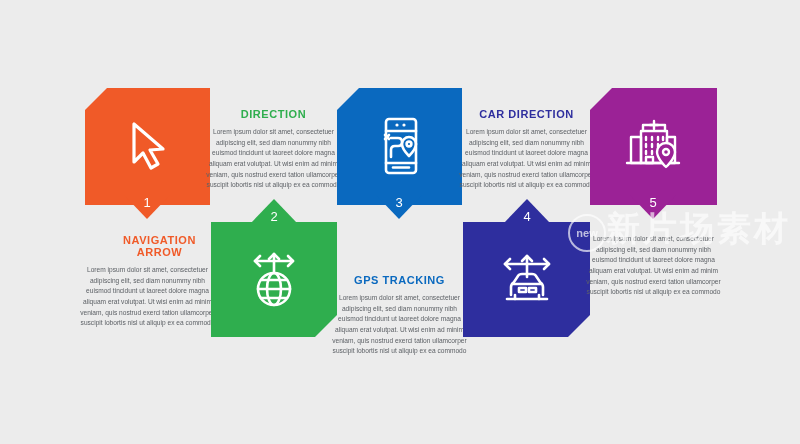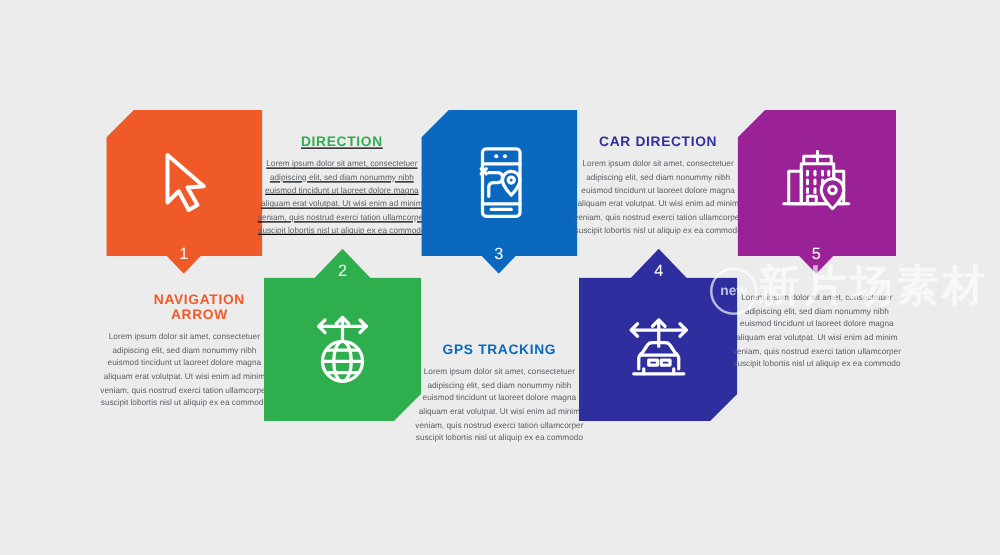--- a/index.html
+++ b/index.html
@@ -113,21 +113,21 @@
   </div>
   <div class="tab down" style="left:124px;top:195px;">
     <div class="tri" style="background:#f05a28;"></div>
     <span class="num">1</span>
   </div>
   <div class="txt" style="left:80px;top:234px;width:135px;">
     <h3 style="color:#f05a28;margin-left:24px;">NAVIGATION ARROW</h3>
     <p>Lorem ipsum dolor sit amet, consectetuer adipiscing elit, sed diam nonummy nibh euismod tincidunt ut laoreet dolore magna aliquam erat volutpat. Ut wisi enim ad minim veniam, quis nostrud exerci tation ullamcorper suscipit lobortis nisl ut aliquip ex ea commodo</p>
   </div>
 
-  <div class="txt" style="left:206px;top:108px;width:135px;text-decoration:underline;">
+  <div class="txt" style="left:206px;top:108px;width:135px;">
     <h3 style="color:#2fae4e;">DIRECTION</h3>
     <p>Lorem ipsum dolor sit amet, consectetuer adipiscing elit, sed diam nonummy nibh euismod tincidunt ut laoreet dolore magna aliquam erat volutpat. Ut wisi enim ad minim veniam, quis nostrud exerci tation ullamcorper suscipit lobortis nisl ut aliquip ex ea commodo</p>
   </div>
   <div class="tab up" style="left:251px;top:199px;">
     <div class="tri" style="background:#2fae4e;"></div>
     <span class="num">2</span>
   </div>
   <div class="block bottom" style="left:211px;top:222px;width:126px;height:115px;background:#2fae4e;">
     <div class="icon-wrap" style="top:22px;height:72px;">
       <svg width="60" height="58" viewBox="0 0 60 58" fill="none" stroke="#ffffff" stroke-width="2.6" stroke-linecap="round" stroke-linejoin="round">

